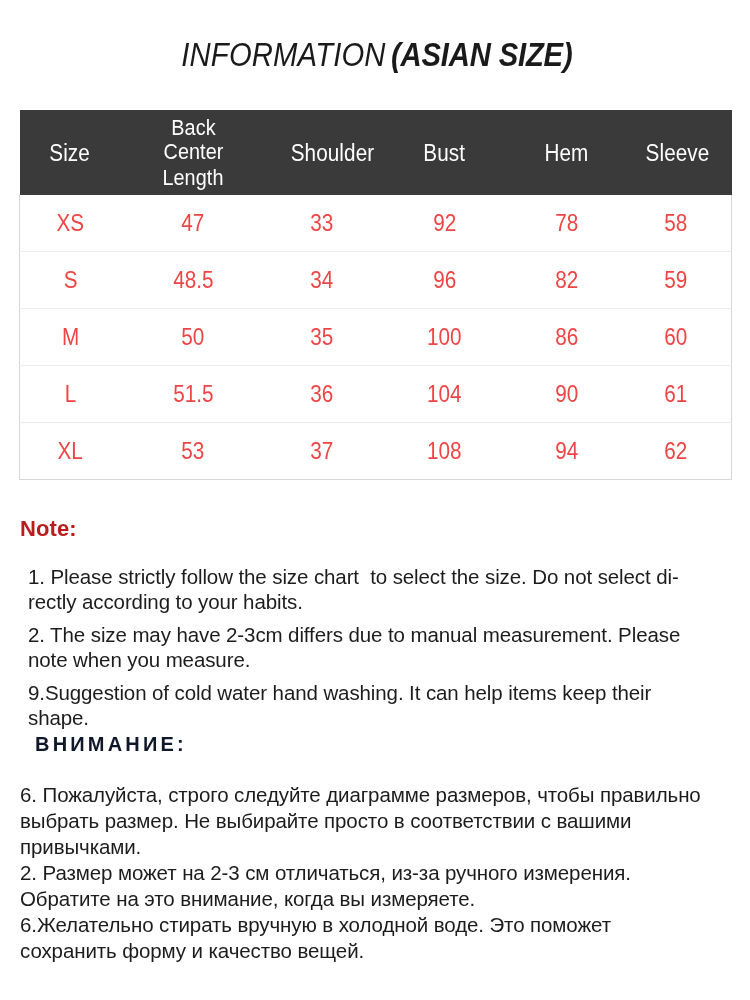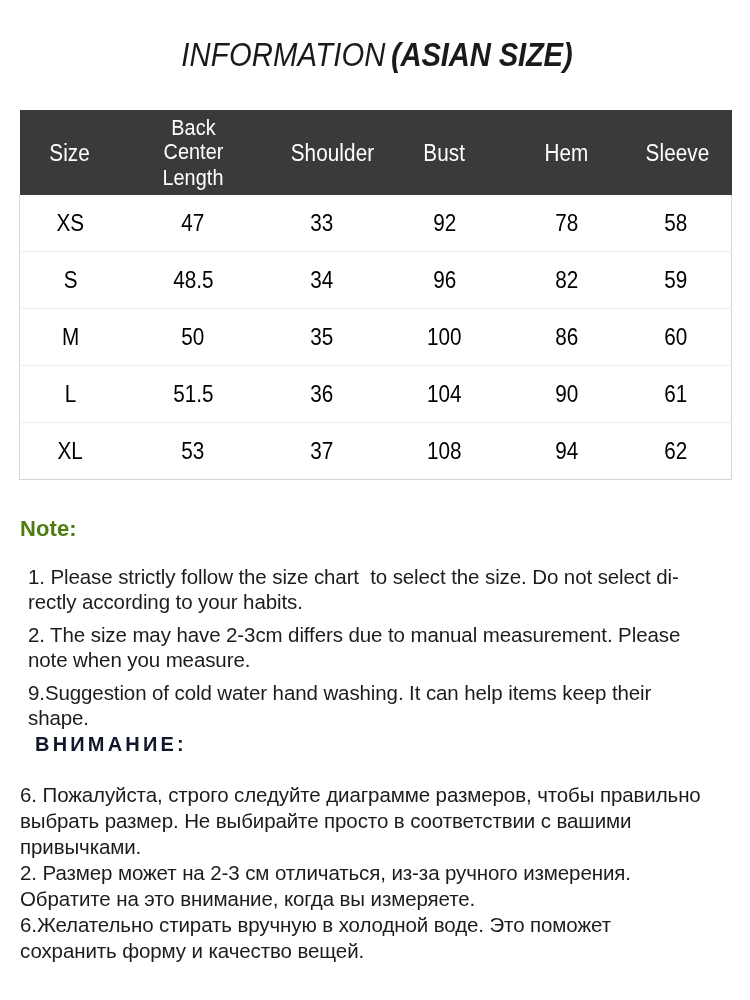--- a/index.html
+++ b/index.html
@@ -77,21 +77,21 @@
     transform: scaleX(0.9);
     line-height: 24px;
     font-size: 22px;
   }
   .size-table tbody td {
     font-size: 23px;
     line-height: 26px;
     height: 54px;
     text-align: center;
     vertical-align: middle;
-    color: #000000;
+    color: #ef4444;
     font-weight: 400;
     border-top: 1px solid #ececec;
     background: #ffffff;
   }
   .size-table tbody td .cell {
     display: inline-block;
     transform: scaleX(0.9);
     font-weight: 300;
   }
   .size-table tbody tr:first-child td {
@@ -115,21 +115,21 @@
   .notes {
     position: absolute;
     left: 20px;
     top: 514px;
     width: 712px;
   }
   .note-head {
     font-size: 22px;
     line-height: 30px;
     font-weight: 700;
-    color: #4d7c0f;
+    color: #b91c1c;
     margin: 0 0 20px 0;
     letter-spacing: 0.1px;
   }
   .note-line {
     font-size: 20.5px;
     line-height: 25px;
     color: #1c1c1c;
     font-weight: 400;
     margin: 8px;
     white-space: pre-wrap;

